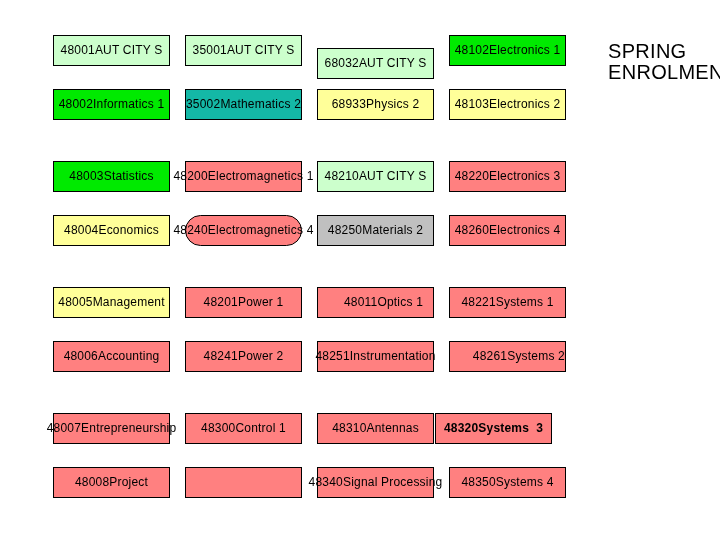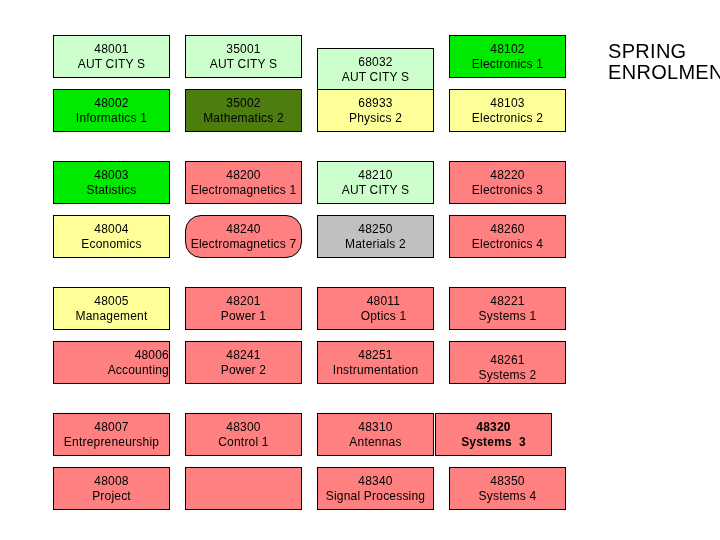--- a/index.html
+++ b/index.html
@@ -16,25 +16,25 @@
   #slide {
     position: relative;
     width: 720px;
     height: 540px;
     background: #ffffff;
     overflow: hidden;
   }
   .course-box {
     position: absolute;
     width: 117px;
-    height: 43px;
+    height: 31px;
     border: 1.5px solid #000000;
     box-sizing: border-box;
     display: flex;
-    flex-direction: column;
+    flex-direction: row;
     align-items: center;
     justify-content: center;
     text-align: center;
   }
   .course-box .code,
   .course-box .name {
     font-size: 12px;
     line-height: 15px;
     color: #000000;
     white-space: pre;
@@ -72,21 +72,21 @@
         <div class="name">AUT CITY S</div>
       </div>
       <div class="course-box" style="left: 449px; top: 35px; background-color: rgb(0, 234, 0);">
         <div class="code">48102</div>
         <div class="name">Electronics 1</div>
       </div>
       <div class="course-box" style="left: 53px; top: 89px; background-color: rgb(0, 234, 0);">
         <div class="code">48002</div>
         <div class="name">Informatics 1</div>
       </div>
-      <div class="course-box" style="left: 185px; top: 89px; background-color: #4d7c0f;">
+      <div class="course-box" style="left: 185px; top: 89px; background-color: #14b8a6;">
         <div class="code">35002</div>
         <div class="name">Mathematics 2</div>
       </div>
       <div class="course-box" style="left: 317px; top: 89px; background-color: rgb(255, 255, 153);">
         <div class="code">68933</div>
         <div class="name">Physics 2</div>
       </div>
       <div class="course-box" style="left: 449px; top: 89px; background-color: rgb(255, 255, 153);">
         <div class="code">48103</div>
         <div class="name">Electronics 2</div>
@@ -106,21 +106,21 @@
       <div class="course-box" style="left: 449px; top: 161px; background-color: rgb(255, 128, 128);">
         <div class="code">48220</div>
         <div class="name">Electronics 3</div>
       </div>
       <div class="course-box" style="left: 53px; top: 215px; background-color: rgb(255, 255, 153);">
         <div class="code">48004</div>
         <div class="name">Economics</div>
       </div>
       <div class="course-box" style="left: 185px; top: 215px; background-color: rgb(255, 128, 128); border-radius: 16px;">
         <div class="code">48240</div>
-        <div class="name">Electromagnetics 7</div>
+        <div class="name">Electromagnetics 4</div>
       </div>
       <div class="course-box" style="left: 317px; top: 215px; background-color: rgb(192, 192, 192);">
         <div class="code">48250</div>
         <div class="name">Materials 2</div>
       </div>
       <div class="course-box" style="left: 449px; top: 215px; background-color: rgb(255, 128, 128);">
         <div class="code">48260</div>
         <div class="name">Electronics 4</div>
       </div>
       <div class="course-box" style="left: 53px; top: 287px; background-color: rgb(255, 255, 153);">
@@ -132,21 +132,21 @@
         <div class="name">Power 1</div>
       </div>
       <div class="course-box" style="left: 317px; top: 287px; background-color: rgb(255, 128, 128); padding-left: 16px;">
         <div class="code">48011</div>
         <div class="name">Optics 1</div>
       </div>
       <div class="course-box" style="left: 449px; top: 287px; background-color: rgb(255, 128, 128);">
         <div class="code">48221</div>
         <div class="name">Systems 1</div>
       </div>
-      <div class="course-box" style="left: 53px; top: 341px; background-color: rgb(255, 128, 128); align-items: flex-end;">
+      <div class="course-box" style="left: 53px; top: 341px; background-color: rgb(255, 128, 128);">
         <div class="code">48006</div>
         <div class="name">Accounting</div>
       </div>
       <div class="course-box" style="left: 185px; top: 341px; background-color: rgb(255, 128, 128);">
         <div class="code">48241</div>
         <div class="name">Power 2</div>
       </div>
       <div class="course-box" style="left: 317px; top: 341px; background-color: rgb(255, 128, 128); text-align: center;">
         <div class="code">48251</div>
         <div class="name">Instrumentation</div>

